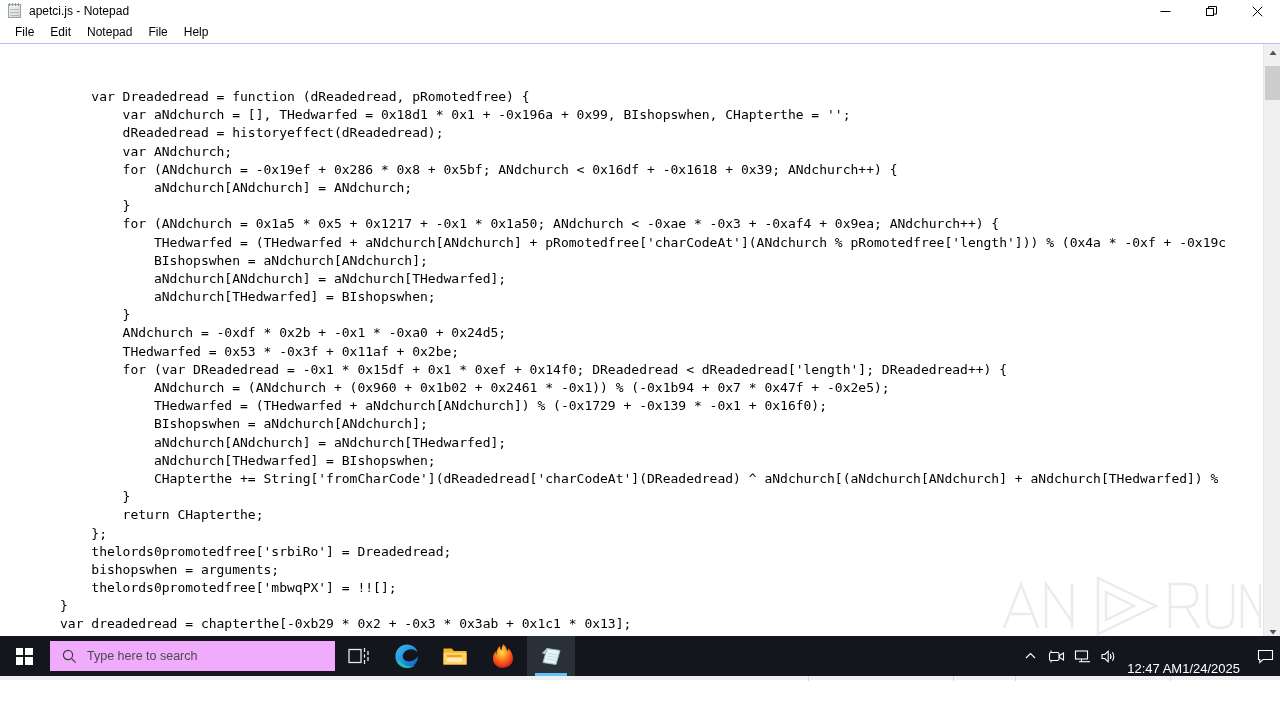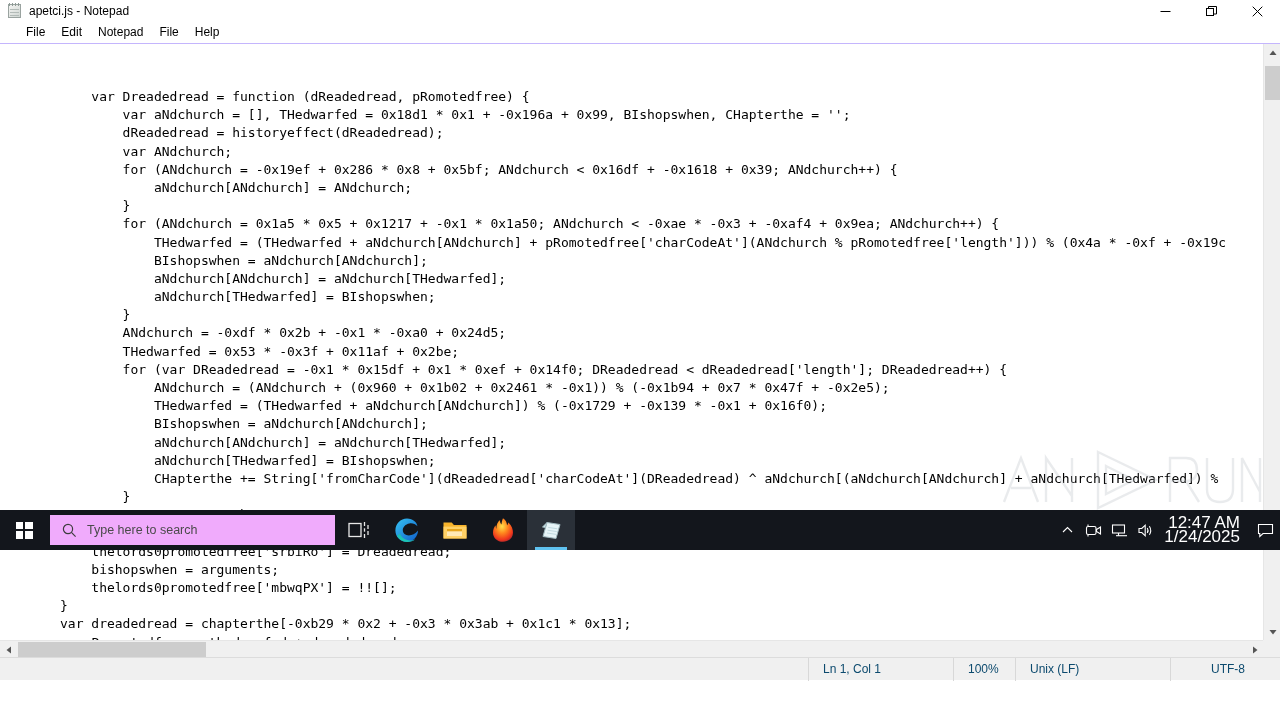--- a/index.html
+++ b/index.html
@@ -2,21 +2,21 @@
 <html><head>
 <meta charset="utf-8">
 <style>
   * { box-sizing: border-box; margin: 0; padding: 0; }
   html, body {
     width: 1280px; height: 720px;
     overflow: hidden;
     background: #ffffff;
     font-family: "Liberation Sans", sans-serif;
   }
-  #app { position: relative; width: 1280px; height: 550px; }
+  #app { position: relative; width: 1280px; height: 676px; }
 
   
   .window {
     position: absolute; left: 0; top: 0;
     width: 1280px; height: 680px;
     background: #ffffff;
     display: flex; flex-direction: column;
   }
 
   .titlebar {
@@ -53,21 +53,21 @@
     width: 46px; height: 22px;
     display: flex; align-items: center; justify-content: center;
     background: #ffffff;
   }
   .win-btn svg { display: block; }
 
   .menubar {
     height: 21px; min-height: 21px;
     background: #ffffff;
     display: flex; align-items: center;
-    padding-left: 18px;
+    padding-left: 7px;
     border-bottom: 0;
   }
   .menu-item {
     font-size: 12px; color: #000;
     padding: 2px 8px 3px 8px;
     line-height: 15px;
     white-space: nowrap;
   }
 
   
@@ -203,23 +203,23 @@
   }
 
   .tray {
     margin-left: auto; display: flex; align-items: center; height: 40px;
   }
   .tray-icon {
     width: 26px; height: 40px;
     display: flex; align-items: center; justify-content: center;
   }
   .clock {
-    height: 40px; display: flex; flex-direction: column;
+    height: 40px; display: flex; 
     align-items: flex-end; justify-content: center;
-    color: #ffffff; font-size: 17px; line-height: 14px;
+    color: #ffffff; font-size: 13px; line-height: 14px;
     padding: 0 10px 0 6px;
   }
   .notif {
     width: 30px; height: 40px;
     display: flex; align-items: center; justify-content: center;
   }
 </style>
 </head>
 <body>
 

